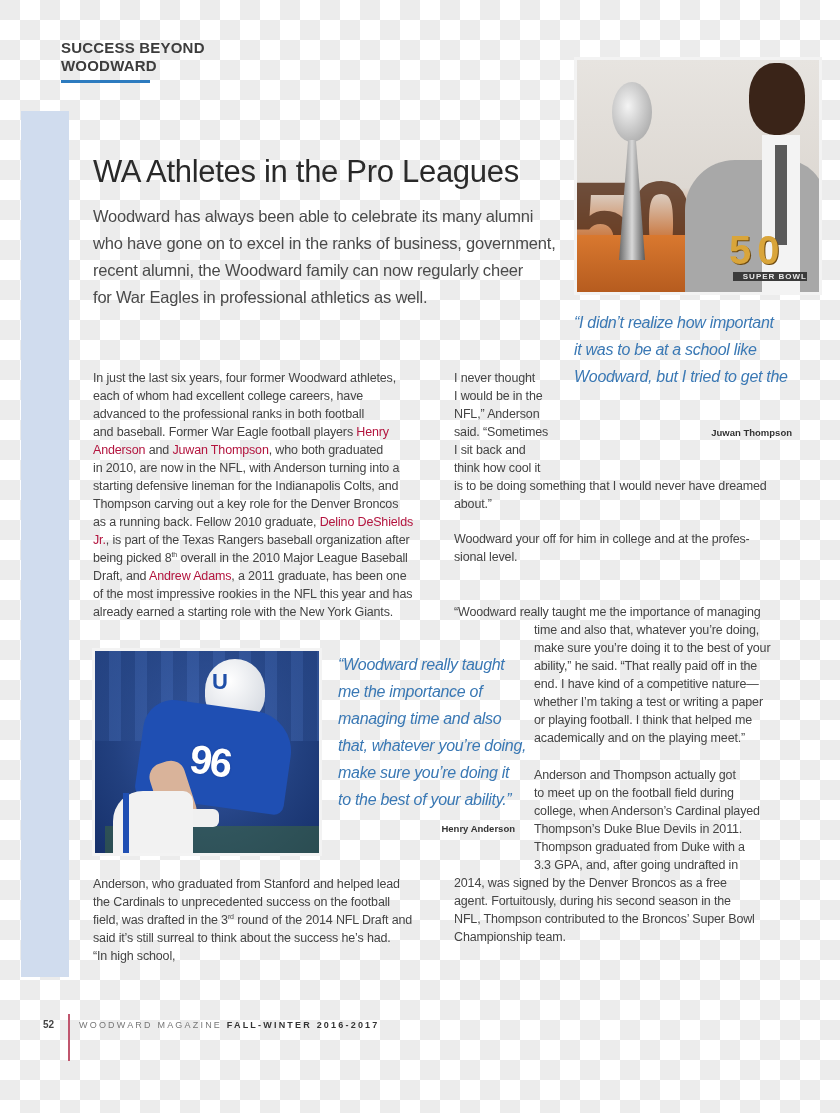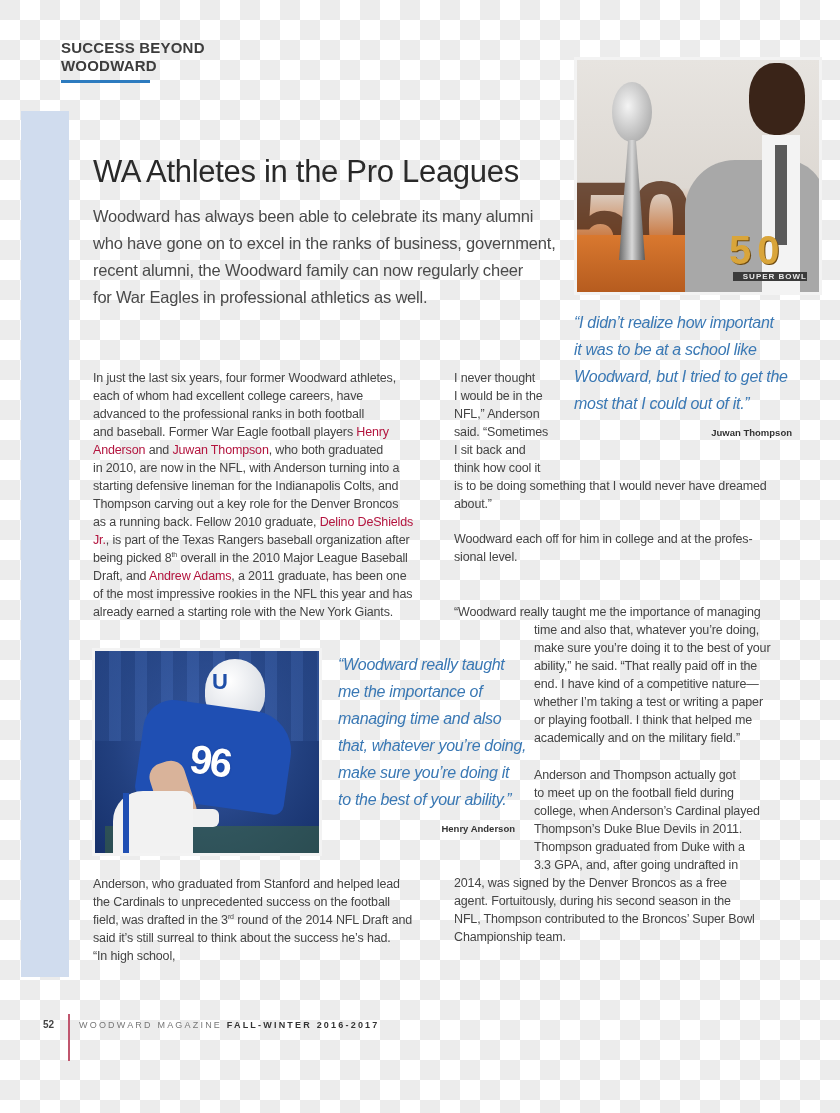--- a/index.html
+++ b/index.html
@@ -93,21 +93,20 @@
   <div class="shape" style="left:172px;top:3px;width:56px;height:72px;border-radius:45%;background:#3a2418;"></div>
 
   <div class="shape" style="left:152px;top:168px;font-size:40px;font-weight:bold;color:#d9a53a;letter-spacing:6px;text-shadow:1px 1px 0 #6e4a10;">50</div>
   <div class="shape" style="left:156px;top:212px;width:74px;font-size:8px;font-weight:bold;color:#e8e8e8;background:#3b3b3b;text-align:right;letter-spacing:1px;">SUPER BOWL</div>
 </div>
 
 <div class="abs quote" style="left:574px;top:309px;">
   <span>“I didn’t realize how important</span>
   <span>it was to be at a school like</span>
   <span>Woodward, but I tried to get the</span>
-  <span>most that I could out of it.”</span>
 </div>
 <div class="abs attrib" style="left:640px;top:427px;width:152px;">Juwan Thompson</div>
 
 <div class="abs body-text" style="left:93px;top:369px;">
   <span class="l">In just the last six years, four former Woodward athletes,</span>
   <span class="l">each of whom had excellent college careers, have</span>
   <span class="l">advanced to the professional ranks in both football</span>
   <span class="l"><span>and baseball. Former War Eagle football players </span><span class="hl">Henry</span></span>
   <span class="l"><span class="hl">Anderson</span><span> and </span><span class="hl">Juwan Thompson</span><span>, who both graduated</span></span>
   <span class="l">in 2010, are now in the NFL, with Anderson turning into a</span>
@@ -126,35 +125,35 @@
   <span class="l">I would be in the</span>
   <span class="l">NFL,” Anderson</span>
   <span class="l">said. “Sometimes</span>
   <span class="l">I sit back and</span>
   <span class="l">think how cool it</span>
   <span class="l">is to be doing something that I would never have dreamed</span>
   <span class="l">about.”</span>
 </div>
 
 <div class="abs body-text" style="left:454px;top:530px;">
-  <span class="l">Woodward each off for him in college and at the profes-</span>
+  <span class="l">Woodward your off for him in college and at the profes-</span>
   <span class="l">sional level.</span>
 </div>
 
 <div class="abs body-text" style="left:454px;top:603px;">
   <span class="l">“Woodward really taught me the importance of managing</span>
 </div>
 <div class="abs body-text" style="left:534px;top:621px;">
   <span class="l">time and also that, whatever you’re doing,</span>
   <span class="l">make sure you’re doing it to the best of your</span>
   <span class="l">ability,” he said. “That really paid off in the</span>
   <span class="l">end. I have kind of a competitive nature—</span>
   <span class="l">whether I’m taking a test or writing a paper</span>
   <span class="l">or playing football. I think that helped me</span>
-  <span class="l">academically and on the military field.”</span>
+  <span class="l">academically and on the playing meet.”</span>
 </div>
 
 <div class="abs body-text" style="left:534px;top:766px;">
   <span class="l">Anderson and Thompson actually got</span>
   <span class="l">to meet up on the football field during</span>
   <span class="l">college, when Anderson’s Cardinal played</span>
   <span class="l">Thompson’s Duke Blue Devils in 2011.</span>
   <span class="l">Thompson graduated from Duke with a</span>
   <span class="l">3.3 GPA, and, after going undrafted in</span>
 </div>

